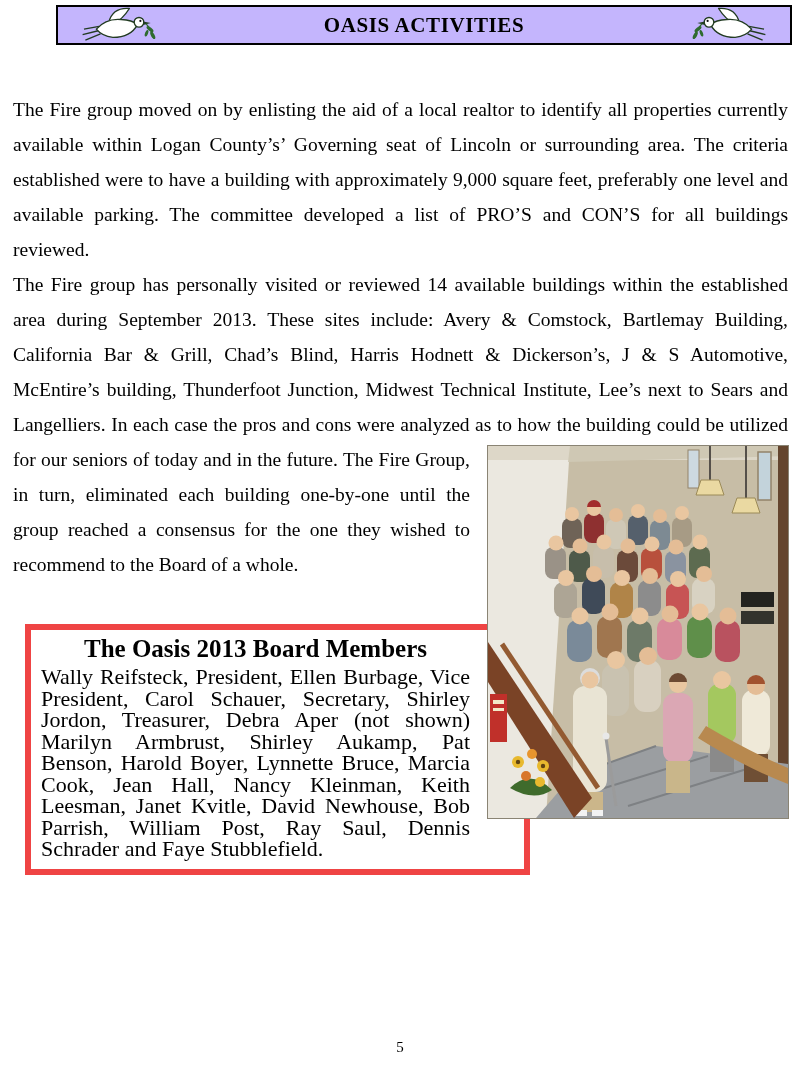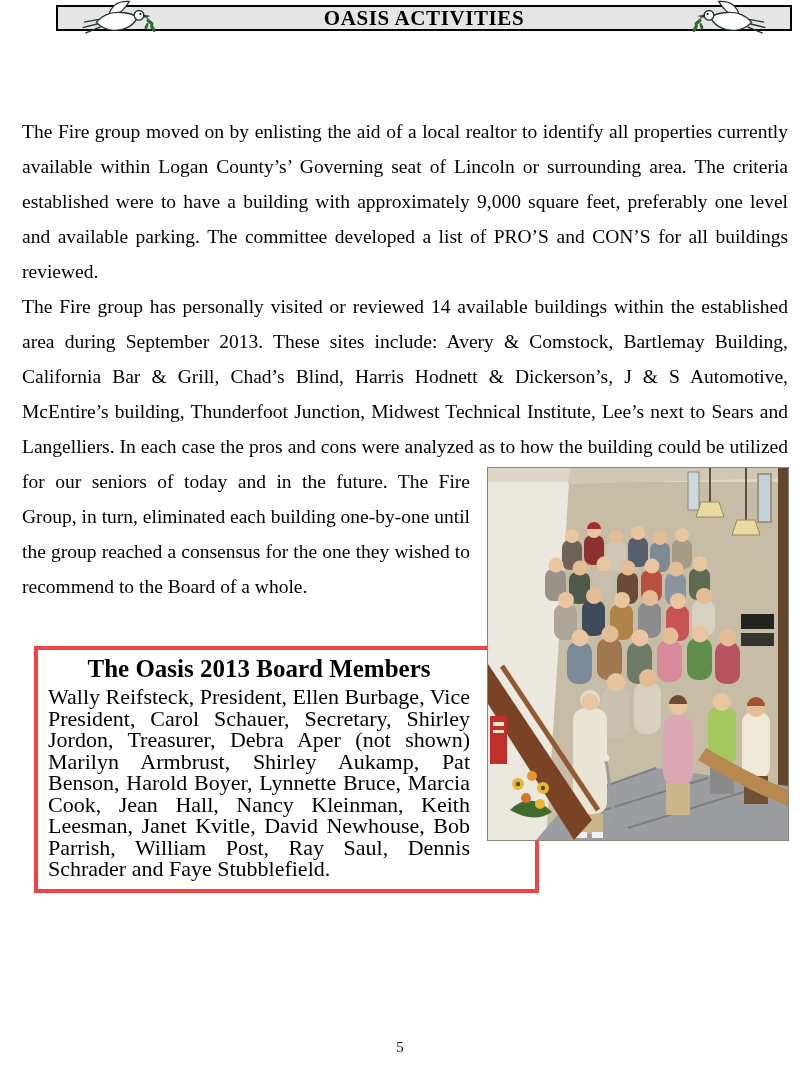--- a/index.html
+++ b/index.html
@@ -5,43 +5,43 @@
   * { margin:0; padding:0; box-sizing:border-box; }
   html,body { background:#ffffff; }
   .page {
     position:relative; width:800px; height:1066px; margin:0 auto;
     background:#ffffff; color:#000;
     font-family:"Liberation Serif","DejaVu Serif",serif;
     overflow:hidden;
   }
   
   .masthead {
-    position:absolute; top:5px; left:8px; right:8px; height:26px;
-    border:2px solid #000; background:#e5e5e5;
+    position:absolute; top:5px; left:8px; right:8px; height:40px;
+    border:2px solid #000; background:#c4b5fd;
     display:flex; align-items:center; padding:0 20px;margin-left:48px;
   }
   .masthead .dove { flex:0 0 auto; display:flex; align-items:center; }
   .dove-right svg { transform:scaleX(-1); }
   .masthead h1 {
     flex:1 1 auto; text-align:center;
     font-size:21px; font-weight:600; letter-spacing:.6px;
   }
   
-  .content { position:absolute; top:46px; left:9px; right:0; padding:68px 12px 0 13px; }
+  .content { position:absolute; top:46px; left:0; right:0; padding:46px 12px 0 13px; }
   .para { font-size:19.5px; line-height:35px; text-align:justify; }
   .photo-float {
     float:right; width:300px; height:372px;
     margin:4px 0 12px 18px;
     outline:1px solid #8a8474;
   }
   .photo-float svg { display:block; }
   
   .board-box {
     width:505px; margin:42px 0 0 12px;
-    border:4px solid #ef4444; background:#fff;
+    border:6px solid #ef4444; background:#fff;
     padding:5px 10px 9px 10px;
   }
   .board-box h2 { font-size:25px; font-weight:bold; text-align:center; margin-bottom:3px; }
   .board-box p { font-size:22px; line-height:21.5px; text-align:justify; }
   
   .footer {
     position:absolute; bottom:10px; left:0; right:0;
     text-align:center; font-size:15px;
   }
 </style>

